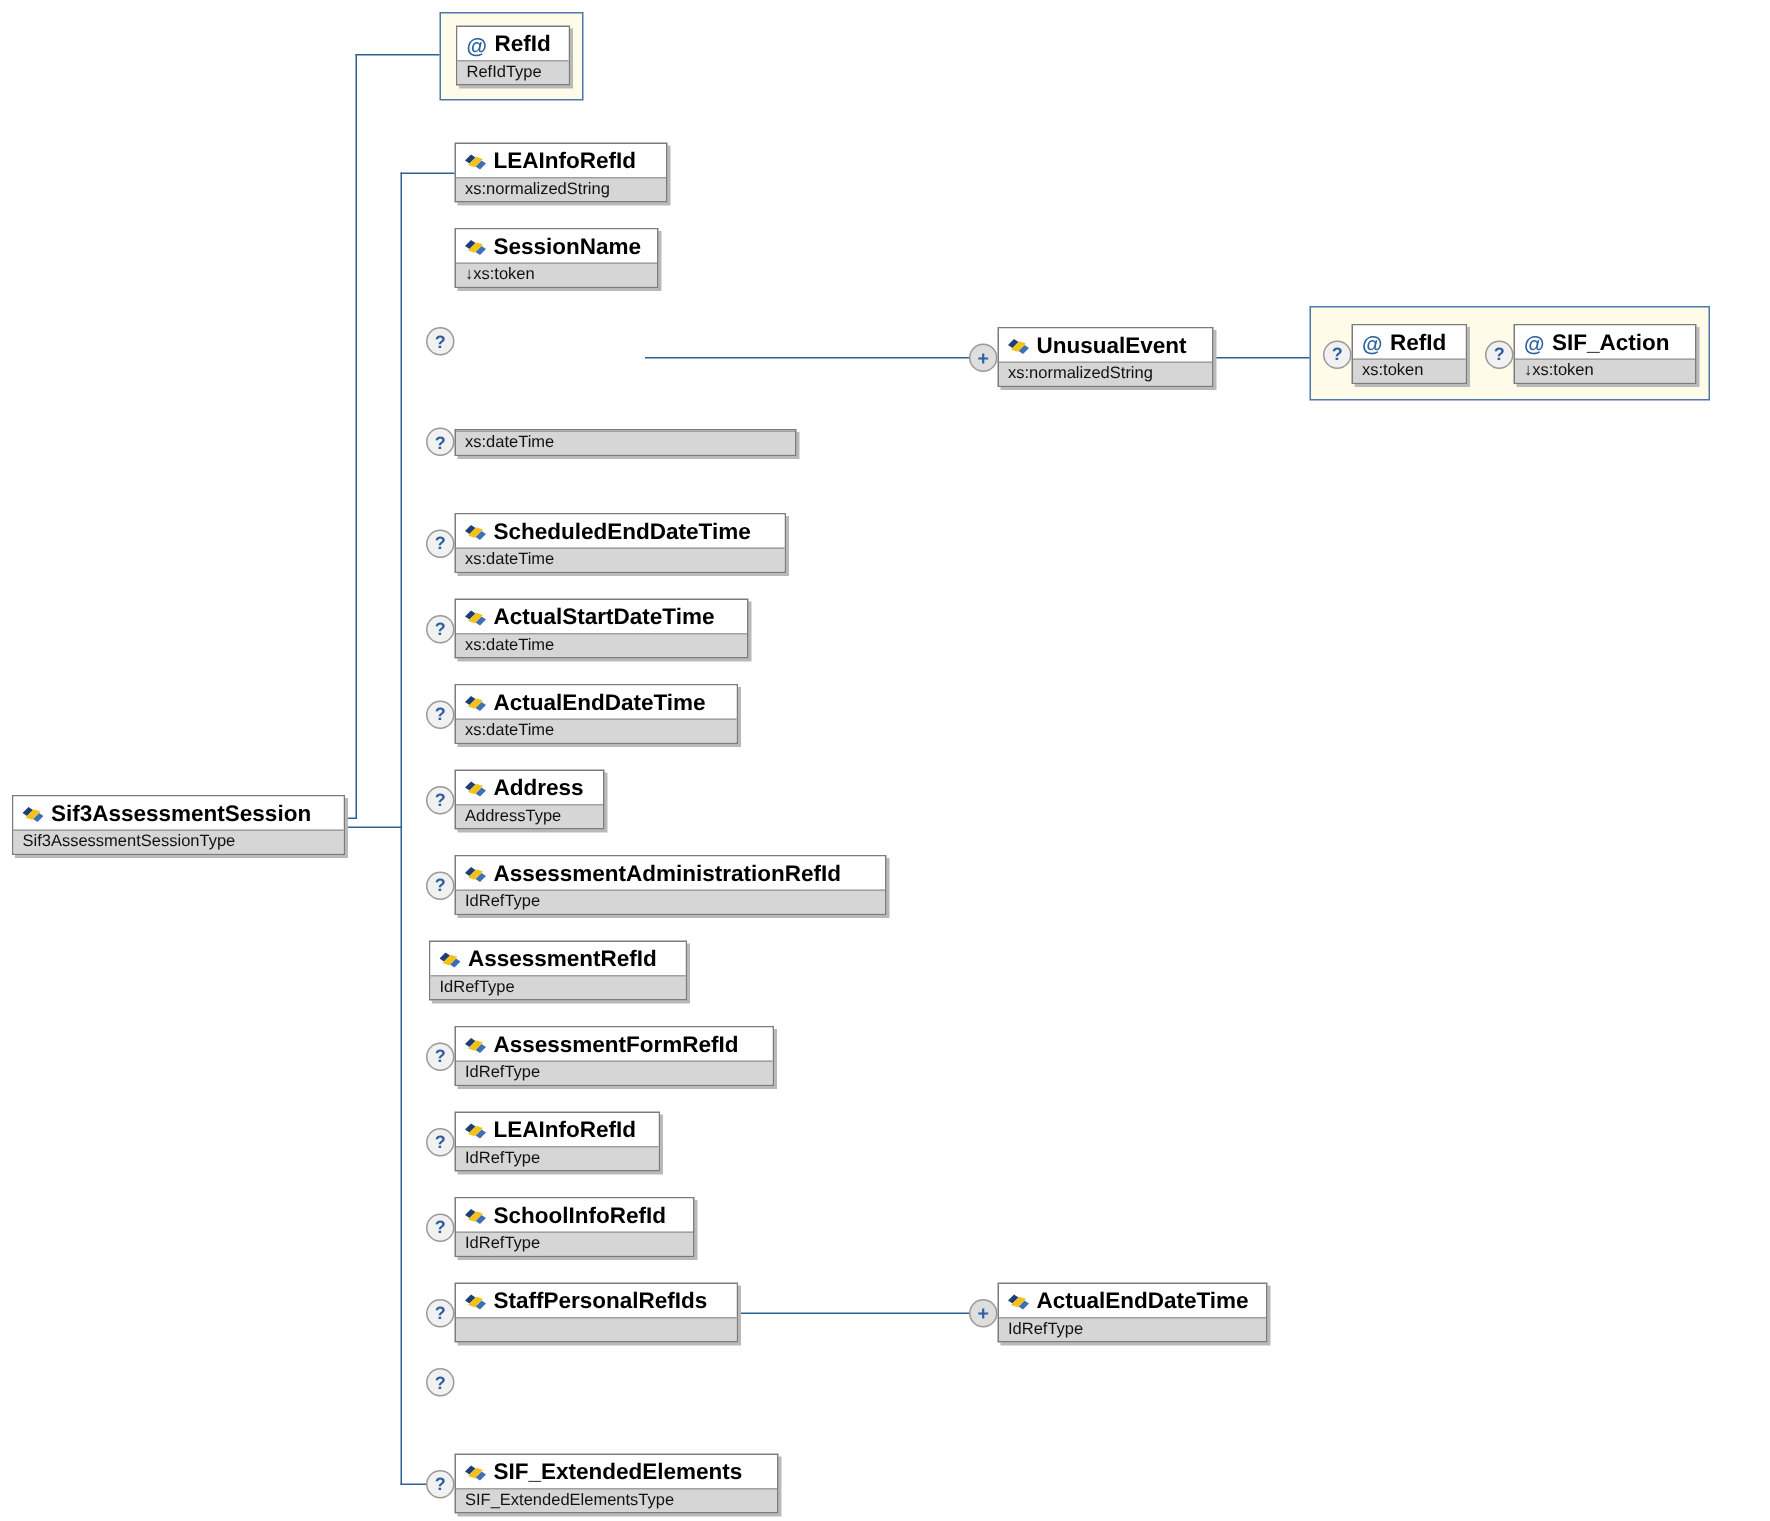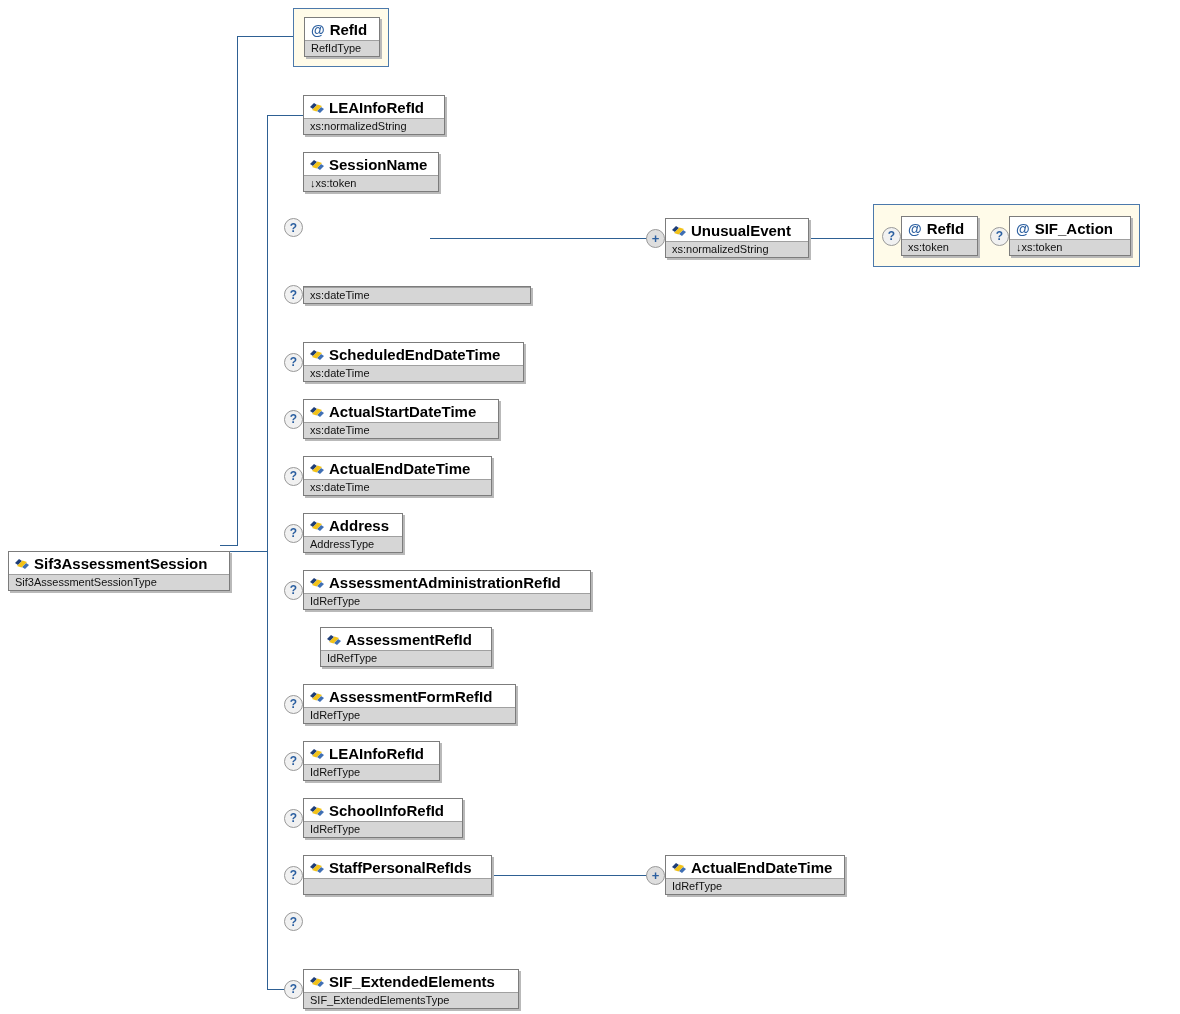--- a/index.html
+++ b/index.html
@@ -54,21 +54,21 @@
   <div class="vline" style="left:237px; top:36px; height:510px"></div>
   <div class="hline" style="left:237px; top:36px; width:57px"></div>
   <div class="hline" style="left:220px; top:551px; width:48px"></div>
   <div class="vline" style="left:267px; top:115px; height:875px"></div>
   <div class="hline" style="left:267px; top:115px; width:46px"></div>
   <div class="hline" style="left:267px; top:989px; width:28px"></div>
   <div class="hline" style="left:430px; top:238px; width:230px"></div>
   <div class="hline" style="left:780px; top:238px; width:100px"></div>
   <div class="hline" style="left:430px; top:875px; width:230px"></div>
 
-  <div class="row" style="left:8px; top:551px">
+  <div class="row" style="left:8px; top:530px">
     <div class="node" style="min-width:222px">
       <div class="node-title">
         <span class="el-icon">
             <svg width="14" height="12" viewBox="0 0 14 12">
               <polygon points="0,5 4,1 7,3 3,7" fill="#1f3e78"></polygon>
               <polygon points="7,9 11,5 14,7 10,11" fill="#3f6fb4"></polygon>
               <polygon points="2,8 7.5,2.5 12,4 6.5,9.5" fill="#f2c218"></polygon>
             </svg>
           </span>
         <span>Sif3AssessmentSession</span>
@@ -210,21 +210,21 @@
               <polygon points="7,9 11,5 14,7 10,11" fill="#3f6fb4"></polygon>
               <polygon points="2,8 7.5,2.5 12,4 6.5,9.5" fill="#f2c218"></polygon>
             </svg>
           </span>
         <span>AssessmentAdministrationRefId</span>
       </div>
       <div class="node-type">IdRefType</div>
     </div>
   </div>
 
-  <div class="row" style="left:320px; top:627px">
+  <div class="row" style="left:286px; top:627px">
     <div class="node" style="min-width:172px">
       <div class="node-title">
         <span class="el-icon">
             <svg width="14" height="12" viewBox="0 0 14 12">
               <polygon points="0,5 4,1 7,3 3,7" fill="#1f3e78"></polygon>
               <polygon points="7,9 11,5 14,7 10,11" fill="#3f6fb4"></polygon>
               <polygon points="2,8 7.5,2.5 12,4 6.5,9.5" fill="#f2c218"></polygon>
             </svg>
           </span>
         <span>AssessmentRefId</span>

